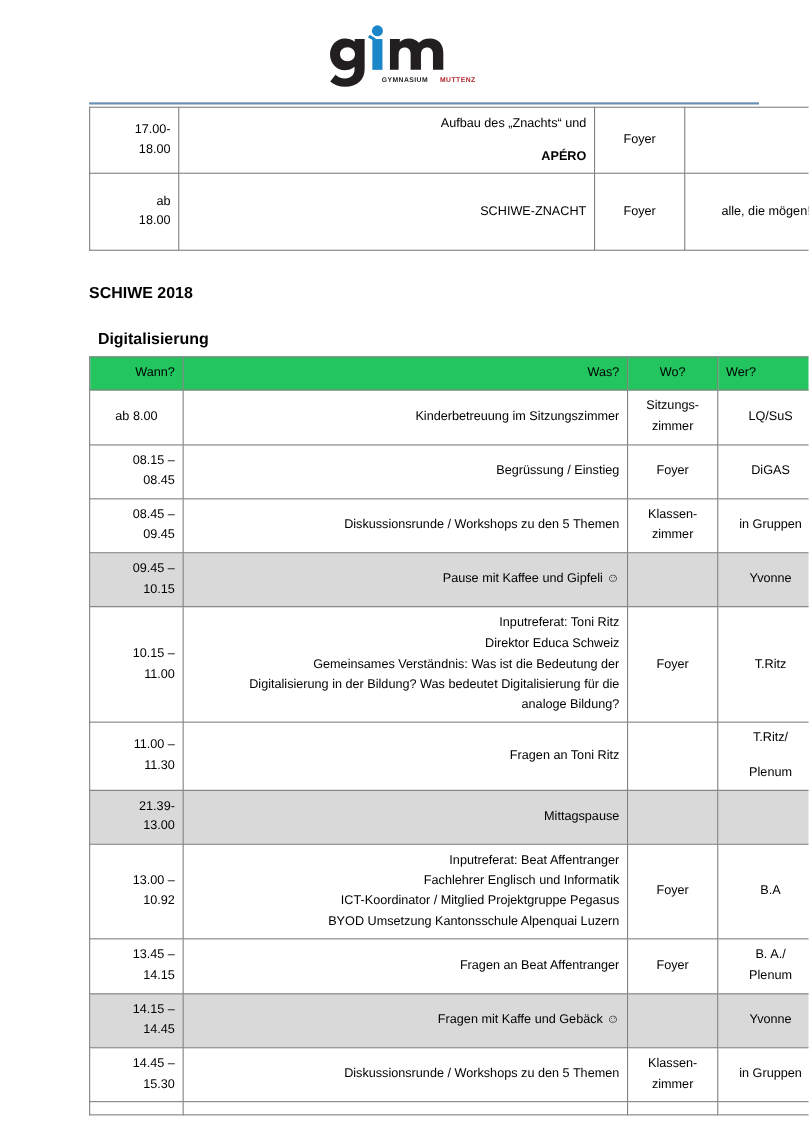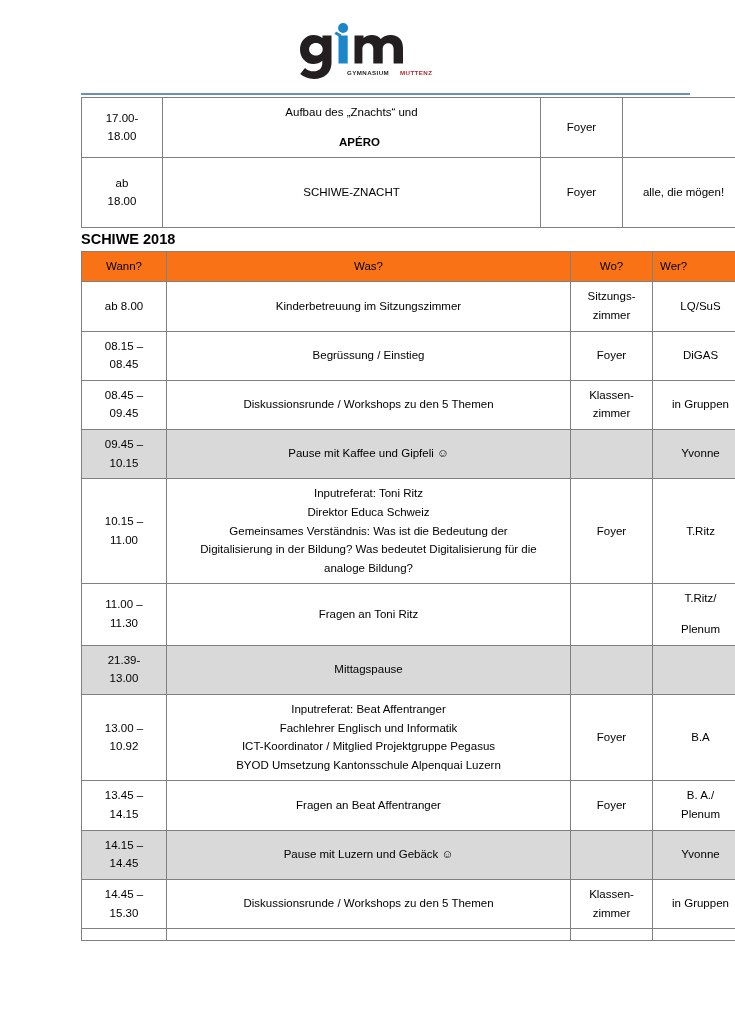--- a/index.html
+++ b/index.html
@@ -46,54 +46,55 @@
     width: 609px;
     table-layout: fixed;
   }
   table.tbl td, table.tbl th {
     border: 1px solid #808080;
     vertical-align: middle;
     padding: 5px 7px 6px 7px;
     font-size: 11.5px;
     line-height: 1.62;
     font-weight: normal;
-    text-align: center;
+    text-align: right;
   }
 
   
   .t1 .c-when { width: 66px; }
   .t1 .c-what { width: 363px; }
   .t1 .c-where { width: 67px; text-align: center; }
   .t1 .c-who { width: 107px; }
 
   .t1 td { height: 1px; }
   .t1 .row-a td { height: 44px; }
   .t1 .row-b td { height: 58px; }
 
   .bold { font-weight: bold; margin-left: 16px; }
   .mt { margin-top: 11px; }
 
   
   .heading-block {
+    margin-top: 28px;
     font-weight: bold;
     font-size: 14.5px;
     line-height: 1.55;
   }
   .section-title {
     margin-top: 22px;
     margin-bottom: 7px;
     margin-left: 8px;
     font-weight: bold;
     font-size: 14.5px;
   }
 
   
   table.t2 { width: 609px; }
   .t2 th {
-    background: #f97316;
+    background: #22c55e;
     font-weight: bold;
     font-size: 11.5px;
     padding: 3px 7px 4px 7px;
   }
   .t2 .c-when  { width: 70px; }
   .t2 .c-what  { width: 389px; margin-left: 45px; }
   .t2 .c-where { width: 67px; text-align: center; }
   .t2 .c-who   { width: 81px; text-align: center; }
 
   .t2 td.c-where, .t2 td.c-who { text-align: center; }
@@ -155,20 +156,21 @@
         <td class="c-where">Foyer</td>
         <td class="c-who">alle, die mögen!</td>
       </tr>
     </tbody>
   </table>
 
   <div class="heading-block">
     <div>SCHIWE 2018</div>
   </div>
 
+  <div class="section-title">Digitalisierung</div>
 
   <table class="tbl t2">
     <thead>
       <tr>
         <th class="c-when">Wann?</th>
         <th class="c-what">Was?</th>
         <th class="c-where" style="text-align:center">Wo?</th>
         <th class="c-who" style="text-align:left">Wer?</th>
       </tr>
     </thead>
@@ -317,21 +319,21 @@
             <div>B. A./</div>
             <div>Plenum</div>
           </td>
         </tr>
         <tr class="shade">
           <td class="c-when">
             <div>14.15 –</div>
             <div>14.45</div>
           </td>
           <td class="c-what">
-            <div>Pause mit Luzern und Gebäck ☺</div>
+            <div>Fragen mit Kaffe und Gebäck ☺</div>
           </td>
           <td class="c-where">
             <div></div>
           </td>
           <td class="c-who">
             <div>Yvonne</div>
           </td>
         </tr>
         <tr>
           <td class="c-when">

